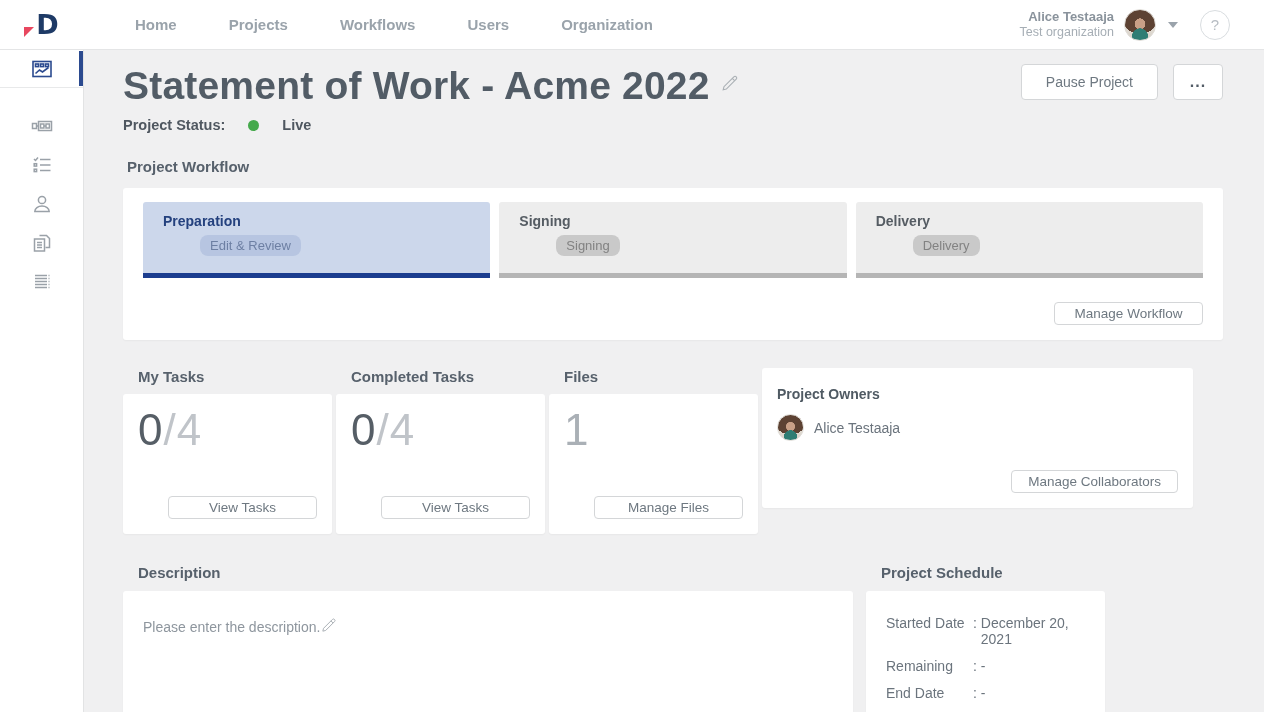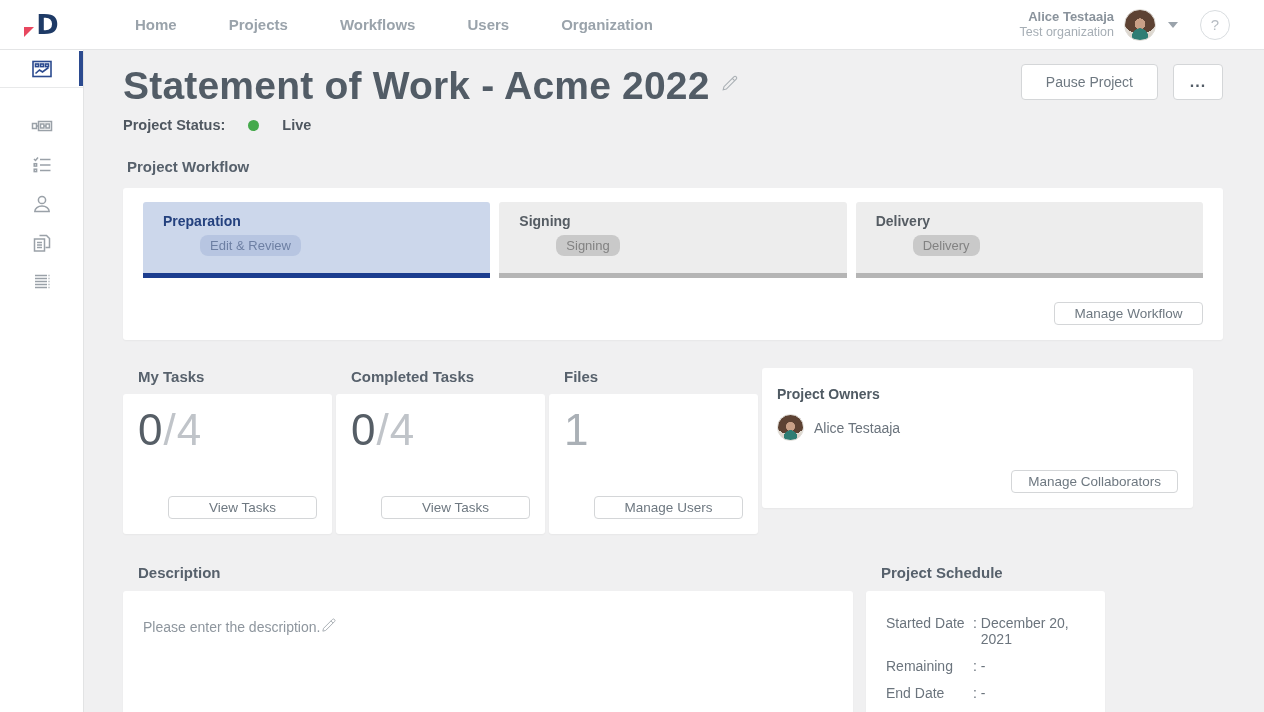--- a/index.html
+++ b/index.html
@@ -259,21 +259,21 @@
               <button class="btn btn-sm">View Tasks</button>
             </div>
           </div>
         </div>
 
         <div class="card-col">
           <div class="section-h">Files</div>
           <div class="card">
             <div class="big-num muted">1</div>
             <div class="card-footer">
-              <button class="btn btn-sm">Manage Users</button>
+              <button class="btn btn-sm">Manage Files</button>
             </div>
           </div>
         </div>
 
         <div class="card-col">
           <div class="card">
             <div class="owners-label">Project Owners</div>
             <div class="owner-row">
               <div class="avatar-sm"></div>
               <span class="owner-name">Alice Testaaja</span>

